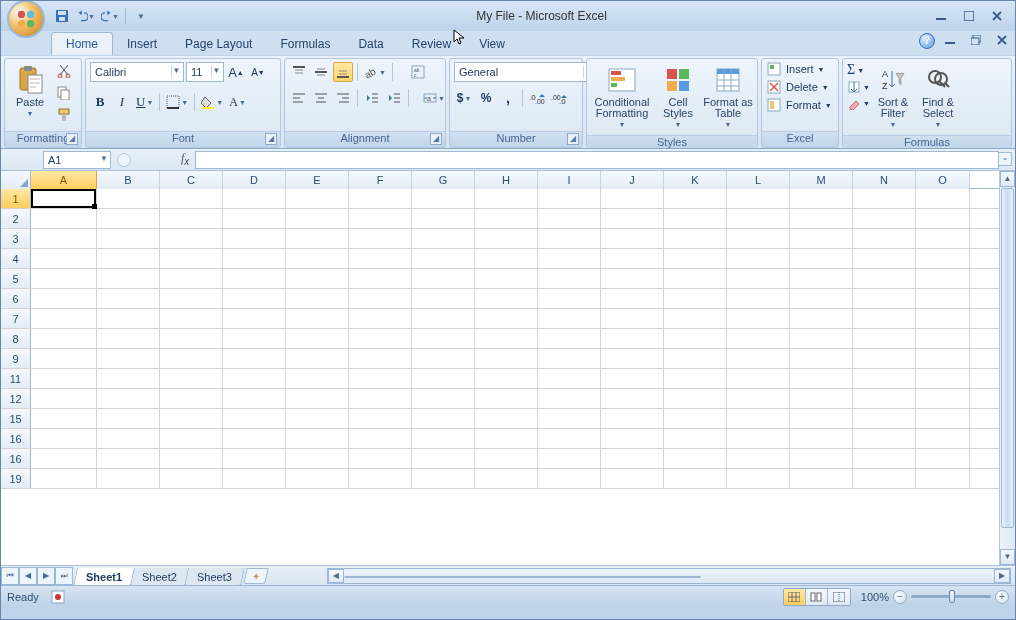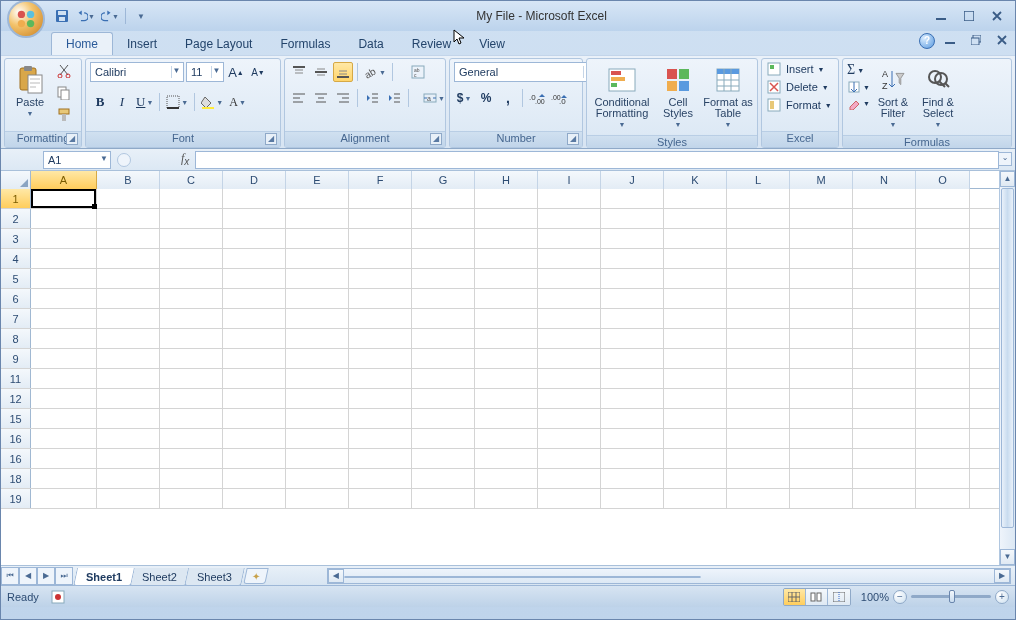--- a/index.html
+++ b/index.html
@@ -923,38 +923,20 @@
         <div class="cell" style="width: 63px;"></div>
         <div class="cell" style="width: 63px;"></div>
         <div class="cell" style="width: 63px;"></div>
         <div class="cell" style="width: 63px;"></div>
         <div class="cell" style="width: 63px;"></div>
         <div class="cell" style="width: 63px;"></div>
         <div class="cell" style="width: 63px;"></div>
         <div class="cell" style="width: 54px;"></div>
       </div>
       <div class="row-line">
-        <div class="rowh">18</div>
-        <div class="cell" style="width: 66px;"></div>
-        <div class="cell" style="width: 63px;"></div>
-        <div class="cell" style="width: 63px;"></div>
-        <div class="cell" style="width: 63px;"></div>
-        <div class="cell" style="width: 63px;"></div>
-        <div class="cell" style="width: 63px;"></div>
-        <div class="cell" style="width: 63px;"></div>
-        <div class="cell" style="width: 63px;"></div>
-        <div class="cell" style="width: 63px;"></div>
-        <div class="cell" style="width: 63px;"></div>
-        <div class="cell" style="width: 63px;"></div>
-        <div class="cell" style="width: 63px;"></div>
-        <div class="cell" style="width: 63px;"></div>
-        <div class="cell" style="width: 63px;"></div>
-        <div class="cell" style="width: 54px;"></div>
-      </div>
-      <div class="row-line">
         <div class="rowh">19</div>
         <div class="cell" style="width: 66px;"></div>
         <div class="cell" style="width: 63px;"></div>
         <div class="cell" style="width: 63px;"></div>
         <div class="cell" style="width: 63px;"></div>
         <div class="cell" style="width: 63px;"></div>
         <div class="cell" style="width: 63px;"></div>
         <div class="cell" style="width: 63px;"></div>
         <div class="cell" style="width: 63px;"></div>
         <div class="cell" style="width: 63px;"></div>

